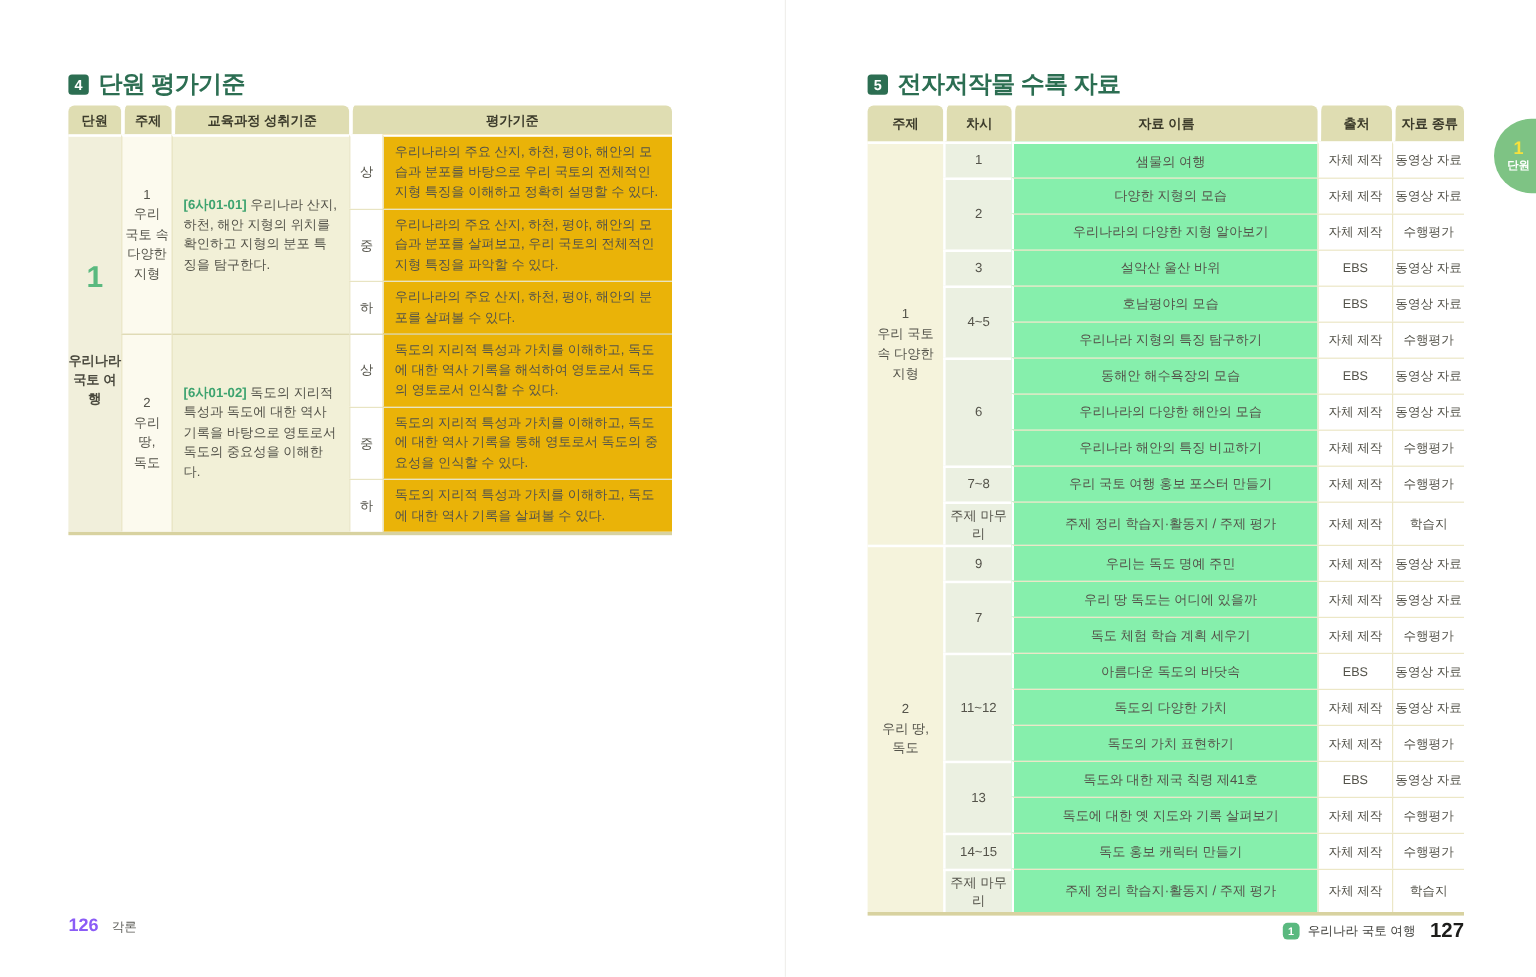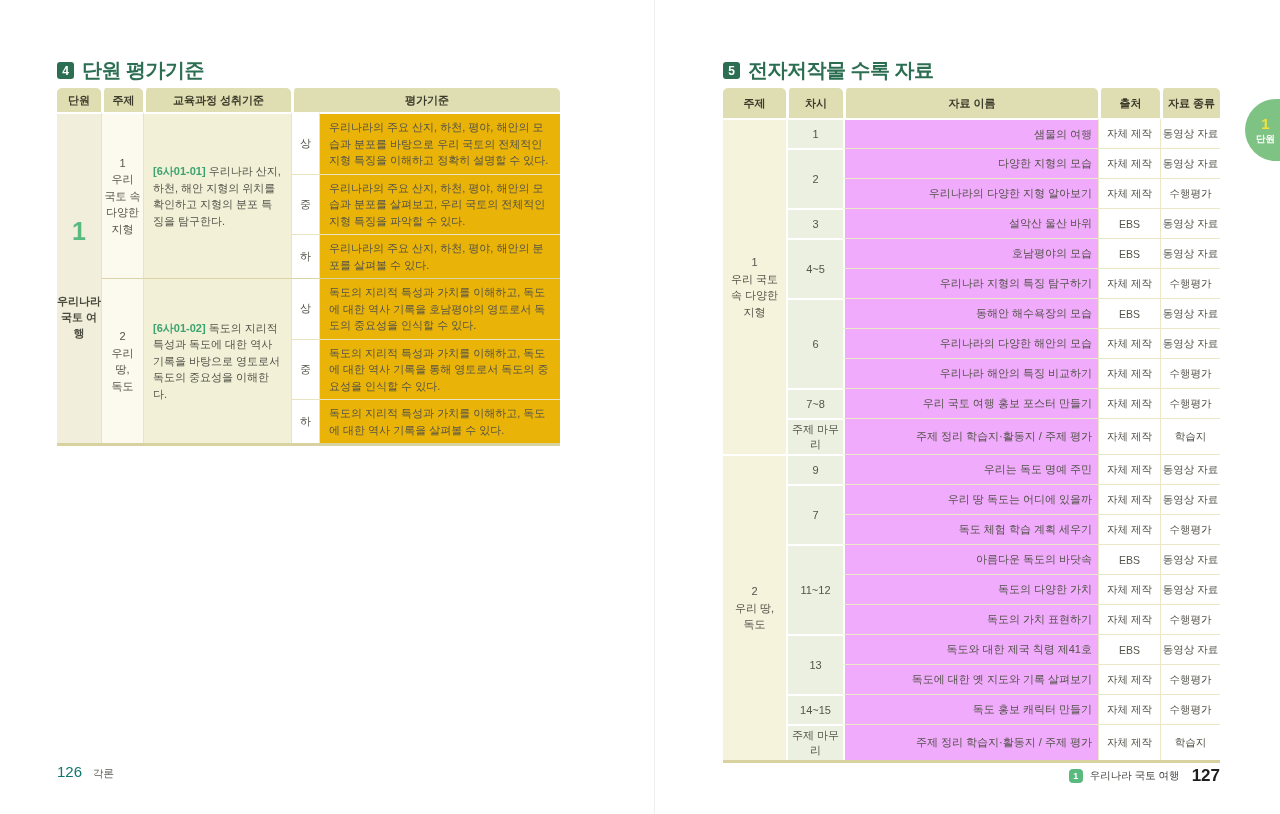--- a/index.html
+++ b/index.html
@@ -68,21 +68,21 @@
   #res-table tr { height:30px; }
   #res-table td.topic {
     background:#f5f3dc; text-align:center; line-height:16.5px; color:#54534a;
     border-top:2px solid #fff; padding:4px 2px;
   }
   #res-table td.session {
     background:#ebf0e1; text-align:center; color:#54534a;
     border-left:2px solid #fff; border-top:2px solid #fff; padding:2px 3px;
   }
   #res-table td.name {
-    background:#f0abfc; text-align:right; padding:2px 6px 2px 14px; color:#54534a;
+    background:#86efac; text-align:center; padding:2px 6px 2px 14px; color:#54534a;
     border-left:2px solid #fff; border-top:1px solid #ece7c6;
   }
   #res-table td.source, #res-table td.type {
     background:#fff; text-align:center; font-size:10.5px; color:#54534a;
     border-left:1px solid #ece7c6; border-top:1px solid #ece7c6;
   }
   #res-table tr.first-of-table td.name,
   #res-table tr.first-of-table td.source,
   #res-table tr.first-of-table td.type { border-top:2px solid #fff; }
 
@@ -92,21 +92,21 @@
     background: var(--tab-green, #7ec384); border-radius:31px 0 0 31px;
     display:flex; flex-direction:column; align-items:center; justify-content:center;
     padding-left:6px; line-height:1.1;
   }
   .unit-tab .tab-num { color: var(--tab-number-yellow, #f5e13c); font-size:15px; font-weight:bold; }
   .unit-tab .tab-label { color:#ffffff; font-size:9.5px; font-weight:bold; margin-top:1px; }
 
   
   .footer { position:absolute; top:763px; display:flex; align-items:baseline; }
   #footer-left { left:57px; gap:11px; }
-  #footer-left .page-num { font-size:15px; font-weight:normal; color:#0f766e; }
+  #footer-left .page-num { font-size:15px; font-weight:bold; color:#8b5cf6; }
   #footer-left .sec-label { font-size:10.5px; color:#5a5a55; }
   #footer-right { right:60px; gap:7px; align-items:center; top:766px; }
   #footer-right .mini-badge {
     width:14px; height:14px; border-radius:4px;
     background: var(--footer-badge-green, #5ab97f); color:#fff;
     font-size:9px; font-weight:bold; display:flex; align-items:center; justify-content:center;
   }
   #footer-right .unit-label { font-size:10.5px; color:#3c3c38; }
   #footer-right .page-num { font-size:17px; font-weight:bold; color:#1d1d1b; margin-left:5px; }
 </style>
@@ -152,21 +152,21 @@
         <td class="crit">우리나라의 주요 산지, 하천, 평야, 해안의 모습과 분포를 살펴보고, 우리 국토의 전체적인 지형 특징을 파악할 수 있다.</td>
       </tr>
       <tr>
         <td class="level">하</td>
         <td class="crit">우리나라의 주요 산지, 하천, 평야, 해안의 분포를 살펴볼 수 있다.</td>
       </tr>
       <tr class="theme-break">
         <td class="topic" rowspan="3">2<br>우리 땅,<br>독도</td>
         <td class="standard" rowspan="3"><span class="code">[6사01-02]</span> 독도의 지리적 특성과 독도에 대한 역사 기록을 바탕으로 영토로서 독도의 중요성을 이해한다.</td>
         <td class="level">상</td>
-        <td class="crit">독도의 지리적 특성과 가치를 이해하고, 독도에 대한 역사 기록을 호남평야의 영토로서 독도의 중요성을 인식할 수 있다.</td>
+        <td class="crit">독도의 지리적 특성과 가치를 이해하고, 독도에 대한 역사 기록을 해석하여 영토로서 독도의 영토로서 인식할 수 있다.</td>
       </tr>
       <tr>
         <td class="level">중</td>
         <td class="crit">독도의 지리적 특성과 가치를 이해하고, 독도에 대한 역사 기록을 통해 영토로서 독도의 중요성을 인식할 수 있다.</td>
       </tr>
       <tr>
         <td class="level">하</td>
         <td class="crit">독도의 지리적 특성과 가치를 이해하고, 독도에 대한 역사 기록을 살펴볼 수 있다.</td>
       </tr>
     </tbody>

